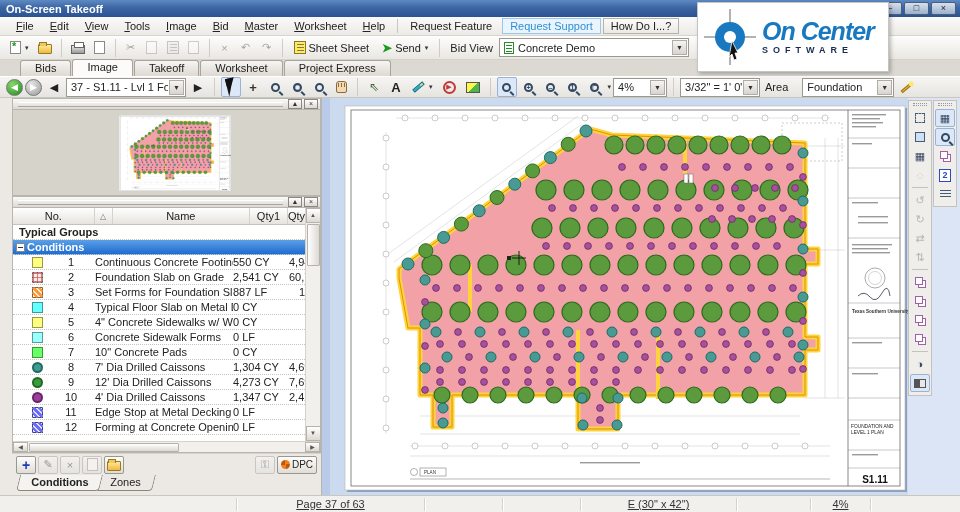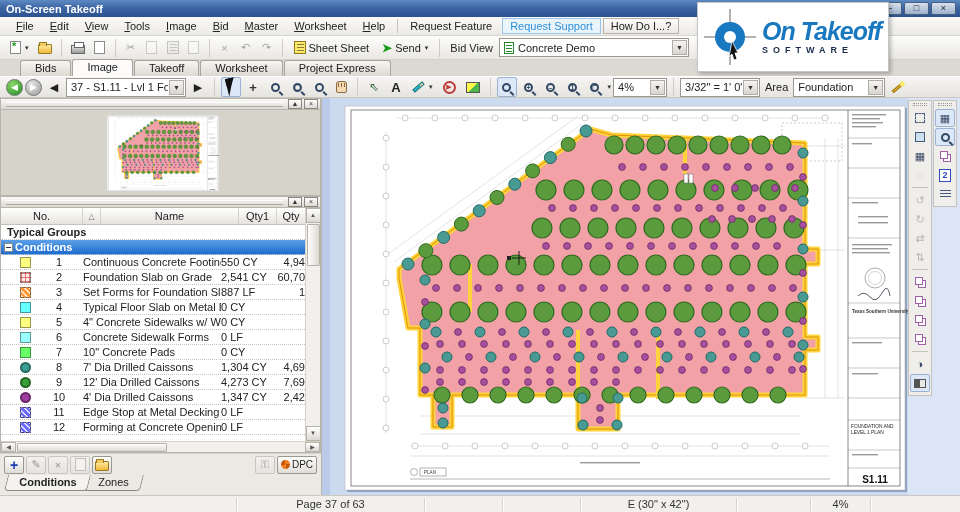--- a/index.html
+++ b/index.html
@@ -62,21 +62,21 @@
   .roundbtn.green{background:radial-gradient(circle at 35% 30%,#8ad86a,#1f8a1f);}
   .roundbtn.gray{background:radial-gradient(circle at 35% 30%,#e8e8e8,#9a9a9a);}
   
   #tabrow{height:17px;background:#dcd9d3;display:flex;align-items:flex-end;padding-left:20px;border-bottom:1px solid #fff;}
   .tab{height:16px;padding:1px 14px;border:1px solid #a8a49c;border-bottom:none;border-radius:3px 3px 0 0;background:linear-gradient(180deg,#f6f5f3,#ddd9d2);margin-right:1px;font-size:11px;}
   .tab.active{background:#fcfbfa;font-weight:normal;height:17px;position:relative;z-index:2;}
   
   #toolbar2{height:21px;background:linear-gradient(180deg,#f6f5f3,#e6e4df);border-bottom:1px solid #cac7c0;display:flex;align-items:center;padding-left:6px;gap:2px;}
   
   #content{height:397px;display:flex;}
-  #leftpanel{width:322px;background:#ece9e4;border-right:1px solid #b8b5ae;display:flex;flex-direction:column;}
+  #leftpanel{width:322px;background:#ece9e4;border-right:1px solid #b8b5ae;display:flex;flex-direction:column;padding-left:12px;}
   .pane-hdr{height:12px;background:linear-gradient(180deg,#fafaf8,#dcd9d3);border:1px solid #b8b5ae;display:flex;align-items:center;padding:0 2px;}
   .pane-grip{flex:1;height:5px;border-top:1px solid #fff;border-bottom:1px solid #aaa7a0;margin:0 3px;}
   .phbtn{width:14px;height:10px;border:1px solid #8a877f;background:linear-gradient(180deg,#fff,#dcd9d3);font-size:7px;line-height:8px;text-align:center;margin-left:2px;color:#333;}
   #thumbpane{height:86px;background:#d6d3cb;border:1px solid #b8b5ae;border-top:none;overflow:hidden;position:relative;}
   #thumbpane svg{position:absolute;left:106px;top:5px;}
   
   #condtable{flex:1;display:flex;flex-direction:column;border:1px solid #b8b5ae;border-top:none;background:#fff;overflow:hidden;}
   .twrap{display:flex;flex:1;overflow:hidden;}
   .tmain{flex:1;overflow:hidden;}
   .thead{display:flex;height:17px;background:linear-gradient(180deg,#fff,#e6e3dd);border-bottom:1px solid #c5c2bb;font-size:11px;color:#222;}
@@ -130,21 +130,21 @@
   .vt.dis{opacity:.35;filter:grayscale(1);}
   .vt-sep{width:16px;height:1px;background:#c5c2bb;margin:2px 0;}
   .dash-sq{width:10px;height:10px;border:1px dashed #445a7a;}
   .dash-sq.fill{background:#cfe0f2;border-style:solid;}
   .overlap{width:8px;height:8px;border:1px solid #a060a8;background:#fff;box-shadow:3px 3px 0 -1px #fff,3px 3px 0 0 #a060a8;margin:-2px 0 0 -2px;}
   .img-adj{width:12px;height:9px;border:1px solid #555;background:linear-gradient(90deg,#555 50%,#e8e8e8 50%);}
   .lines-ic{width:11px;height:9px;background:repeating-linear-gradient(180deg,#445a7a 0 1px,transparent 1px 3px);}
   .bluebox{width:12px;height:13px;border:1px solid #2a4ac0;color:#2a4ac0;font-size:9px;font-weight:bold;display:flex;align-items:center;justify-content:center;background:#fff;}
   
   #statusbar{height:17px;background:#f2f0ec;border-top:1px solid #cac7c0;display:flex;align-items:center;font-size:11px;color:#333;}
-  .scell{height:13px;border-right:1px solid #d5d2cb;box-shadow:1px 0 0 #fff;display:flex;align-items:center;justify-content:center;white-space:nowrap;}
+  .scell{height:13px;border-right:1px solid #d5d2cb;box-shadow:1px 0 0 #fff;display:flex;align-items:center;justify-content:center;white-space:nowrap;text-decoration:underline;}
 </style>
 </head>
 <body>
 
 <div id="titlebar">
   <span class="t">On-Screen Takeoff</span>
   <div id="winbtns">
     <div class="winbtn">–</div>
     <div class="winbtn">□</div>
     <div class="winbtn">×</div>
@@ -153,21 +153,21 @@
 
 <div id="logo">
   <svg width="52" height="56" viewBox="0 0 52 56">
     <line x1="26" y1="0" x2="26" y2="56" stroke="#666" stroke-width="1"></line>
     <line x1="0" y1="28" x2="52" y2="28" stroke="#666" stroke-width="1"></line>
     <circle cx="26" cy="28" r="15" fill="#1878c0"></circle>
     <circle cx="26" cy="28" r="6" fill="#fff"></circle>
     <path d="M28,32 L34,44 L31,44 L33,50 L30,51 L28,45 L25,48 Z" fill="#111" stroke="#fff" stroke-width="0.8"></path>
   </svg>
   <div class="ltxt">
-    <div class="l1">On Takeoff</div>
+    <div class="l1">On Center</div>
     <div class="l2">SOFTWARE</div>
   </div>
 </div>
 
 <div id="menubar">
   <span class="menu-item">File</span>
   <span class="menu-item">Edit</span>
   <span class="menu-item">View</span>
   <span class="menu-item">Tools</span>
   <span class="menu-item">Image</span>
@@ -313,21 +313,21 @@
   <div class="combo" style="width:54px;">
       <span class="cv">4%</span>
       <span class="ca">▼</span>
     </div>
   <div class="tb-sep"></div>
   <div class="combo" style="width:80px;">
       <span class="cv">3/32" = 1' 0"</span>
       <span class="ca">▼</span>
     </div>
   <span style="padding:0 3px;">Area</span>
-  <div class="combo" style="width:92px;">
+  <div class="combo" style="width:92px;margin-left:9px;">
       <span class="cv">Foundation</span>
       <span class="ca">▼</span>
     </div>
   <div class="tbtn">
       <span class="i i-wand"></span>
     </div>
 </div>
 
 <div id="content">
 

